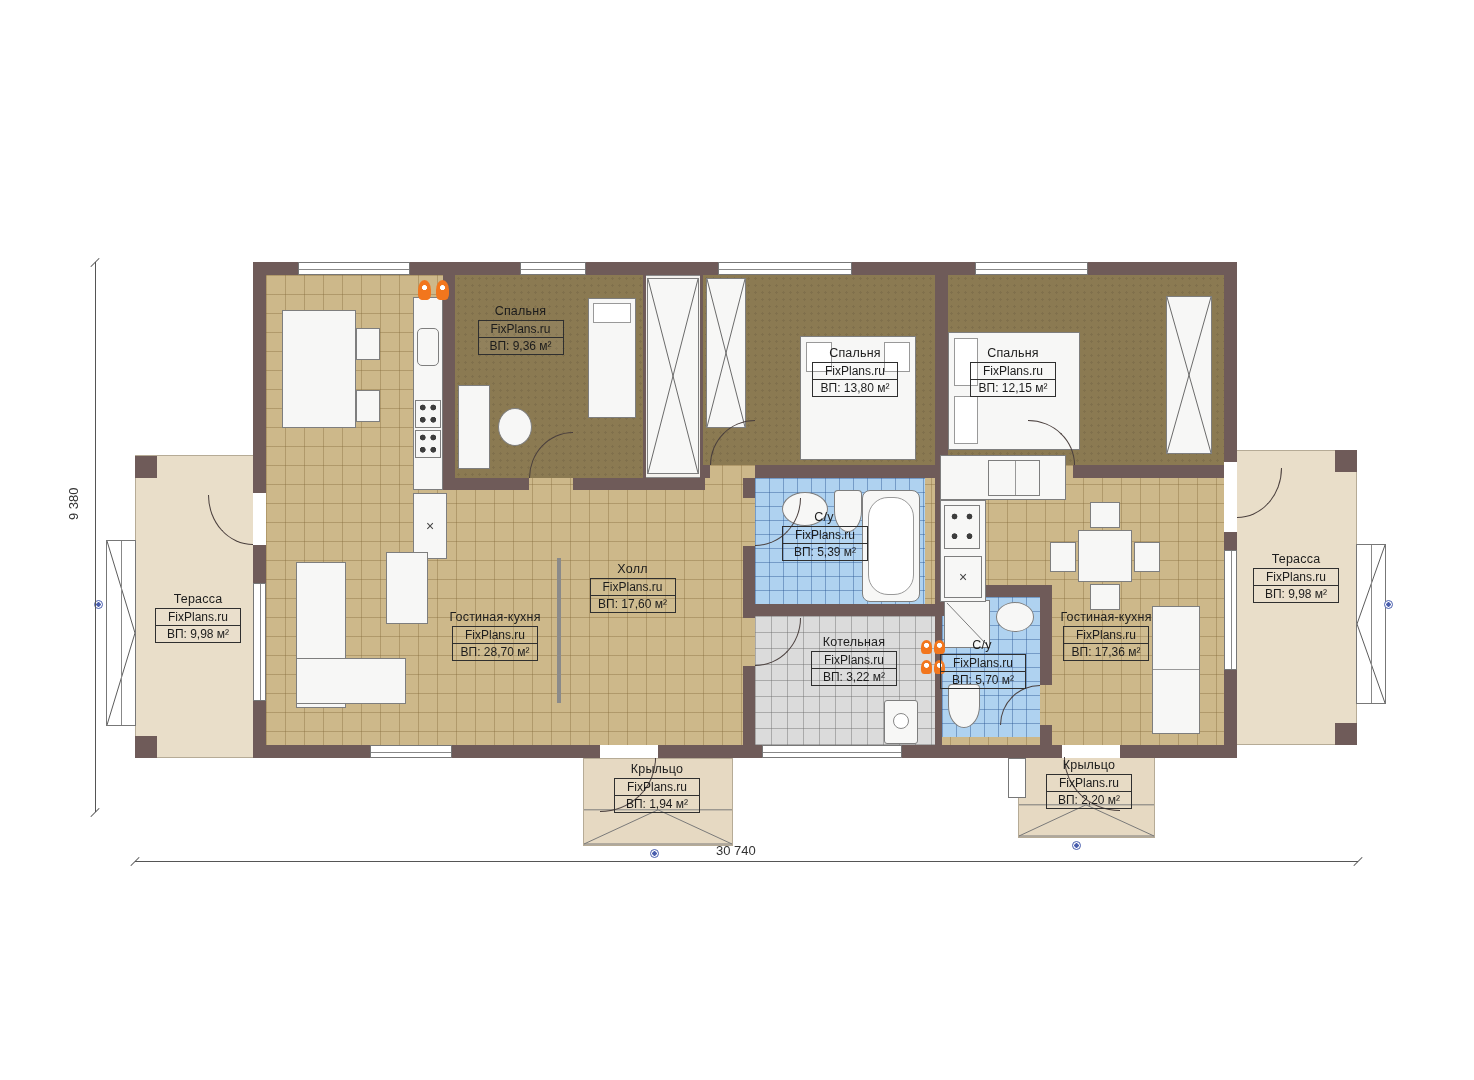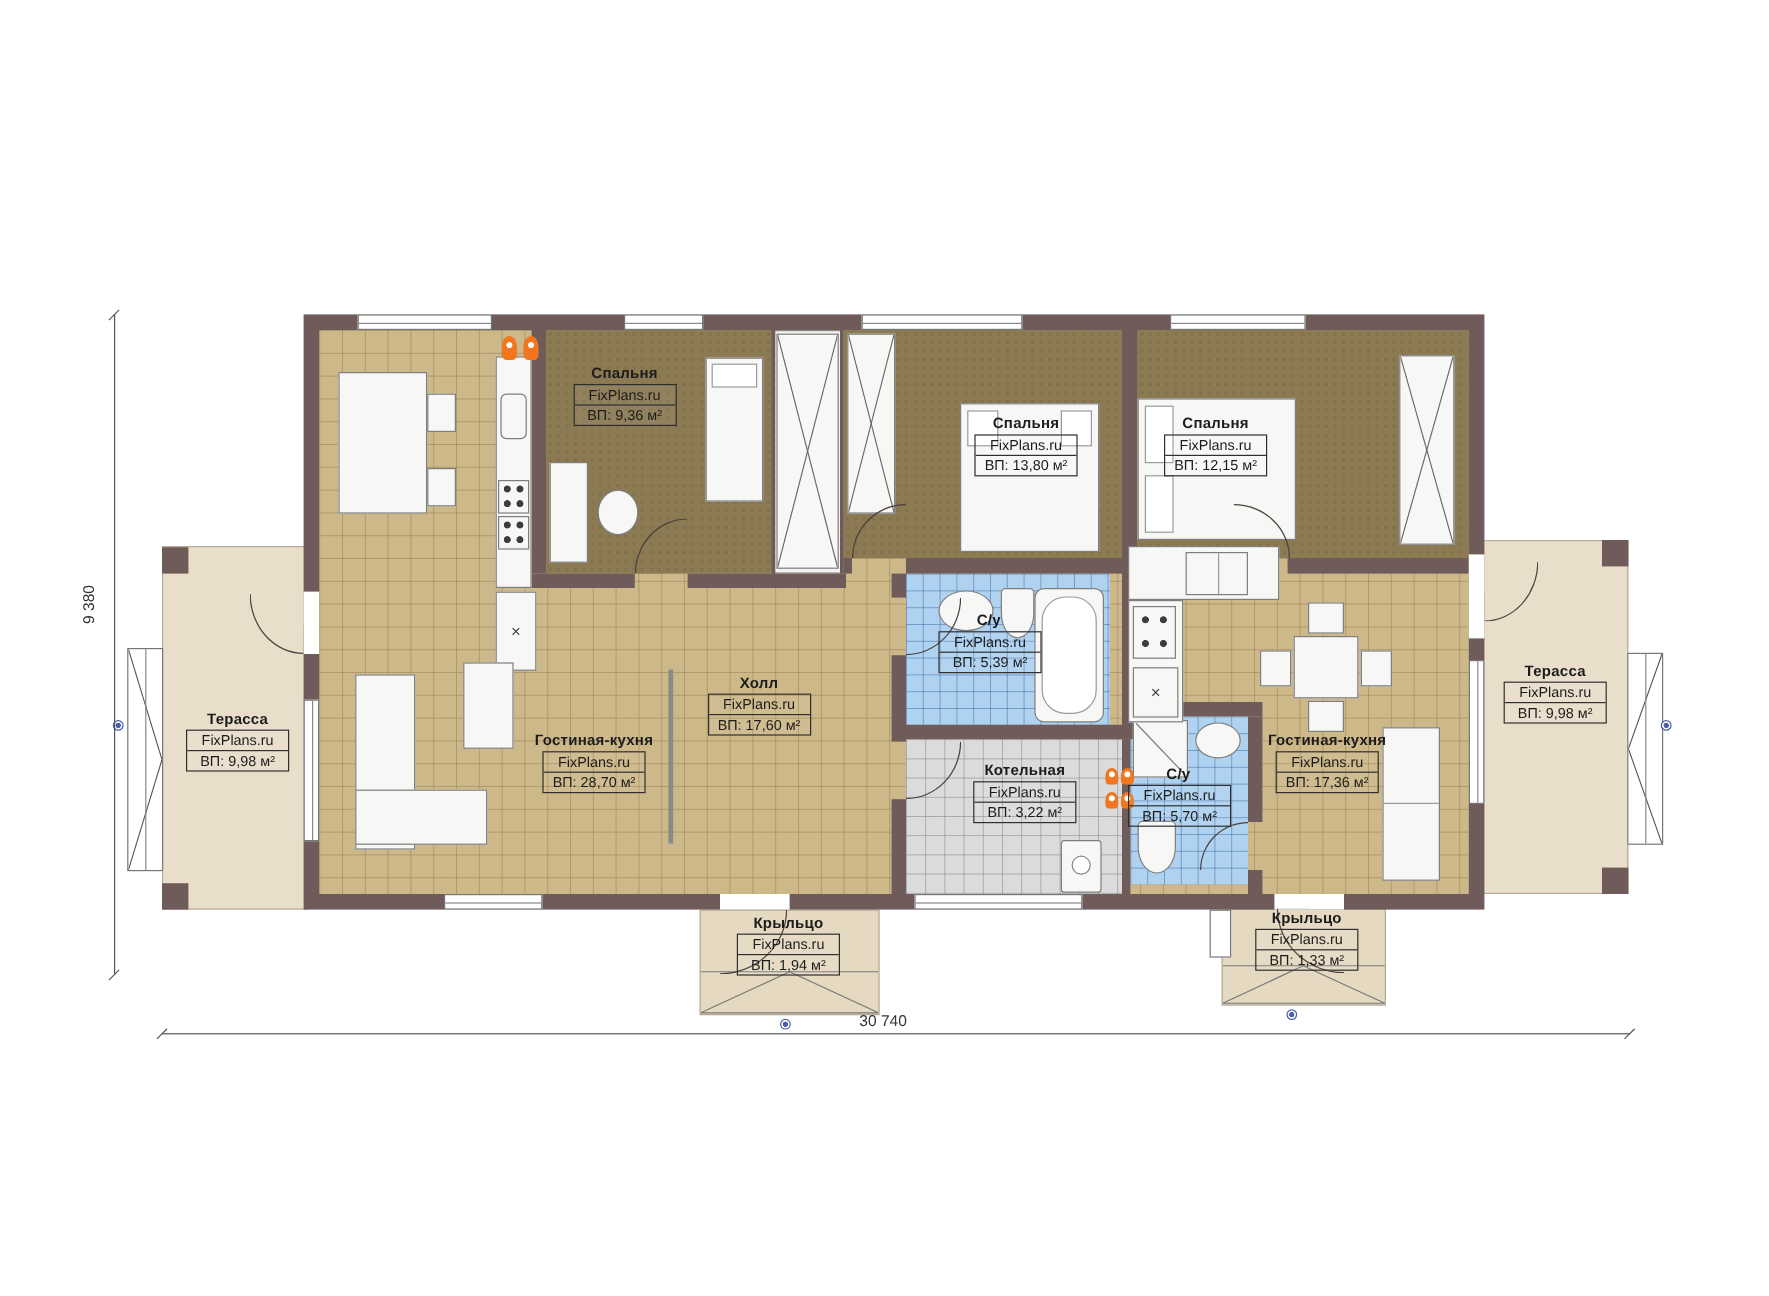--- a/index.html
+++ b/index.html
@@ -50,21 +50,21 @@
       radial-gradient(circle at 72% 72%, #3d3d3d 2.6px, transparent 3.2px); }
   .xglyph { display:flex; align-items:center; justify-content:center; font-size:14px; color:#444; }
 
   .vent { background:var(--c-accent_orange,#F2761D); border-radius:50% 50% 30% 30%;
           background-image:radial-gradient(circle at 50% 38%, #ffffff 2.2px, transparent 2.8px); }
   .marker { width:9px; height:9px; border:1.6px solid var(--c-marker_blue,#4A5FAE); border-radius:50%;
             background:radial-gradient(circle,var(--c-marker_blue,#4A5FAE) 2px,#fff 2.4px); }
 
   
   .room-label { position:absolute; text-align:center; z-index:40; }
-  .room-name  { font-weight:bold; font-size:12.5px; margin-bottom:2px; letter-spacing:.2px; }
+  .room-name  { font-weight:normal; font-size:12.5px; margin-bottom:2px; letter-spacing:.2px; }
   .room-box   { border:1px solid #2f2f2f; display:inline-block; min-width:84px; background:rgba(255,255,255,.06); }
   .room-box .wm   { border-bottom:1px solid #2f2f2f; padding:1px 7px; font-size:12px; }
   .room-box .area { padding:1px 7px; font-size:12px; }
 
   
   .dim-line-h { border-top:1.2px solid #555; }
   .dim-line-v { border-left:1.2px solid #555; }
   .tick { width:12px; border-top:1.4px solid #555; transform:rotate(-45deg); }
   .dim-text { font-size:13px; color:#333; }
 
@@ -305,21 +305,21 @@
   <div class="room-label" style="left:1248px;top:552px;width:96px;">
     <div class="room-name">Терасса</div>
     <div class="room-box"><div class="wm">FixPlans.ru</div><div class="area">ВП: 9,98 м²</div></div>
   </div>
   <div class="room-label" style="left:608px;top:762px;width:98px;">
     <div class="room-name">Крыльцо</div>
     <div class="room-box"><div class="wm">FixPlans.ru</div><div class="area">ВП: 1,94 м²</div></div>
   </div>
   <div class="room-label" style="left:1040px;top:758px;width:98px;">
     <div class="room-name">Крыльцо</div>
-    <div class="room-box"><div class="wm">FixPlans.ru</div><div class="area">ВП: 1,33 м²</div></div>
+    <div class="room-box"><div class="wm">FixPlans.ru</div><div class="area">ВП: 2,20 м²</div></div>
   </div>
 
   <div class="abs dim-line-h" style="left:135px;top:861px;width:1223px;height:0;"></div>
   <div class="abs tick" style="left:129px;top:861px;"></div>
   <div class="abs tick" style="left:1352px;top:861px;"></div>
   <div class="abs dim-text" style="left:716px;top:843px;">30 740</div>
 
   <div class="abs dim-line-v" style="left:95px;top:262px;width:0;height:550px;"></div>
   <div class="abs tick" style="left:89px;top:262px;"></div>
   <div class="abs tick" style="left:89px;top:812px;"></div>

